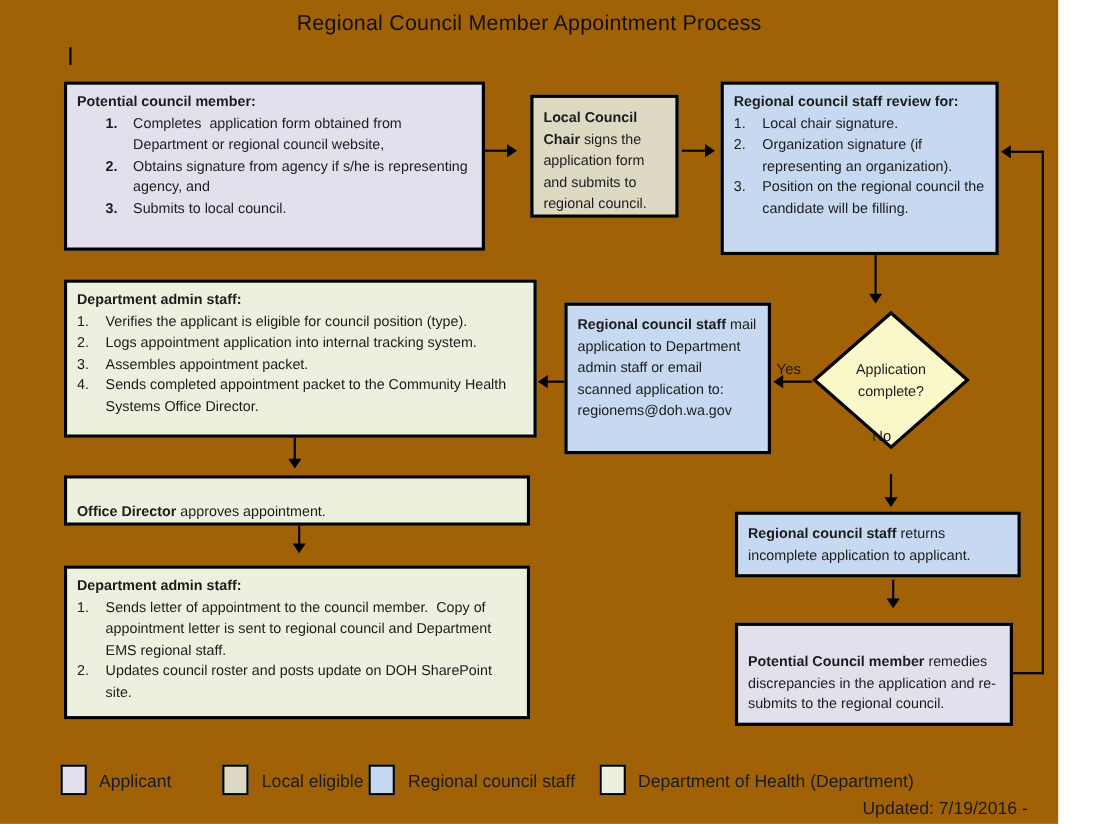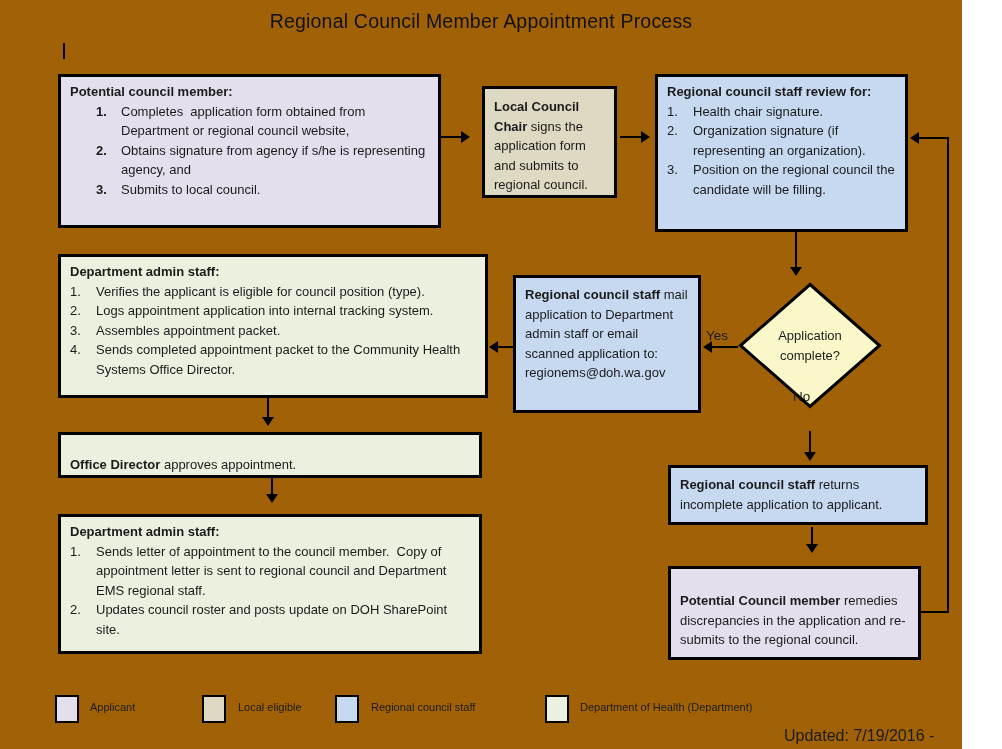--- a/index.html
+++ b/index.html
@@ -49,21 +49,21 @@
   .arr-d{width:12px;}
   .arr-d .shaft{top:0;bottom:8px;left:4.75px;width:2.5px;}
   .arr-d .head{bottom:0;left:0;border-left:6px solid transparent;border-right:6px solid transparent;border-top:9px solid #000;}
   .seg{position:absolute;background:#000;}
   
   .edge-label{position:absolute;font-size:13.5px;}
   
   .swatch{
     position:absolute;width:24px;height:28px;border:2.5px solid #000;box-sizing:border-box;
   }
-  .legend-label{position:absolute;font-size:11px;text-align:right;}
+  .legend-label{position:absolute;font-size:16px;text-align:right;}
   #updated{position:absolute;left:784px;top:724px;font-size:16px;}
   #cursor-mark{position:absolute;left:63px;top:43px;width:1.5px;height:16px;background:#000;}
 </style>
 </head>
 <body>
 
 <div id="canvas">
 
   <div id="title" class="abs">Regional Council Member Appointment Process</div>
   <div id="cursor-mark"></div>
@@ -98,21 +98,21 @@
   <div class="arr arr-r" style="left:620px;top:131px;width:30px;">
     <span class="shaft"></span>
       <span class="head"></span>
   </div>
 
   <div class="box blue" style="left:655px;top:74px;width:253px;height:158px;">
     <div><b class="t">Regional council staff review for:</b></div>
     <ol class="nlist">
       <li>
           <span class="num t">1.</span>
-          <span class="txt t">Health chair signature.</span>
+          <span class="txt t">Local chair signature.</span>
         </li>
       <li>
           <span class="num t">2.</span>
           <span class="txt t">Organization signature (if representing an organization).</span>
         </li>
       <li>
           <span class="num t">3.</span>
           <span class="txt t">Position on the regional council the candidate will be filling.</span>
         </li>
     </ol>

